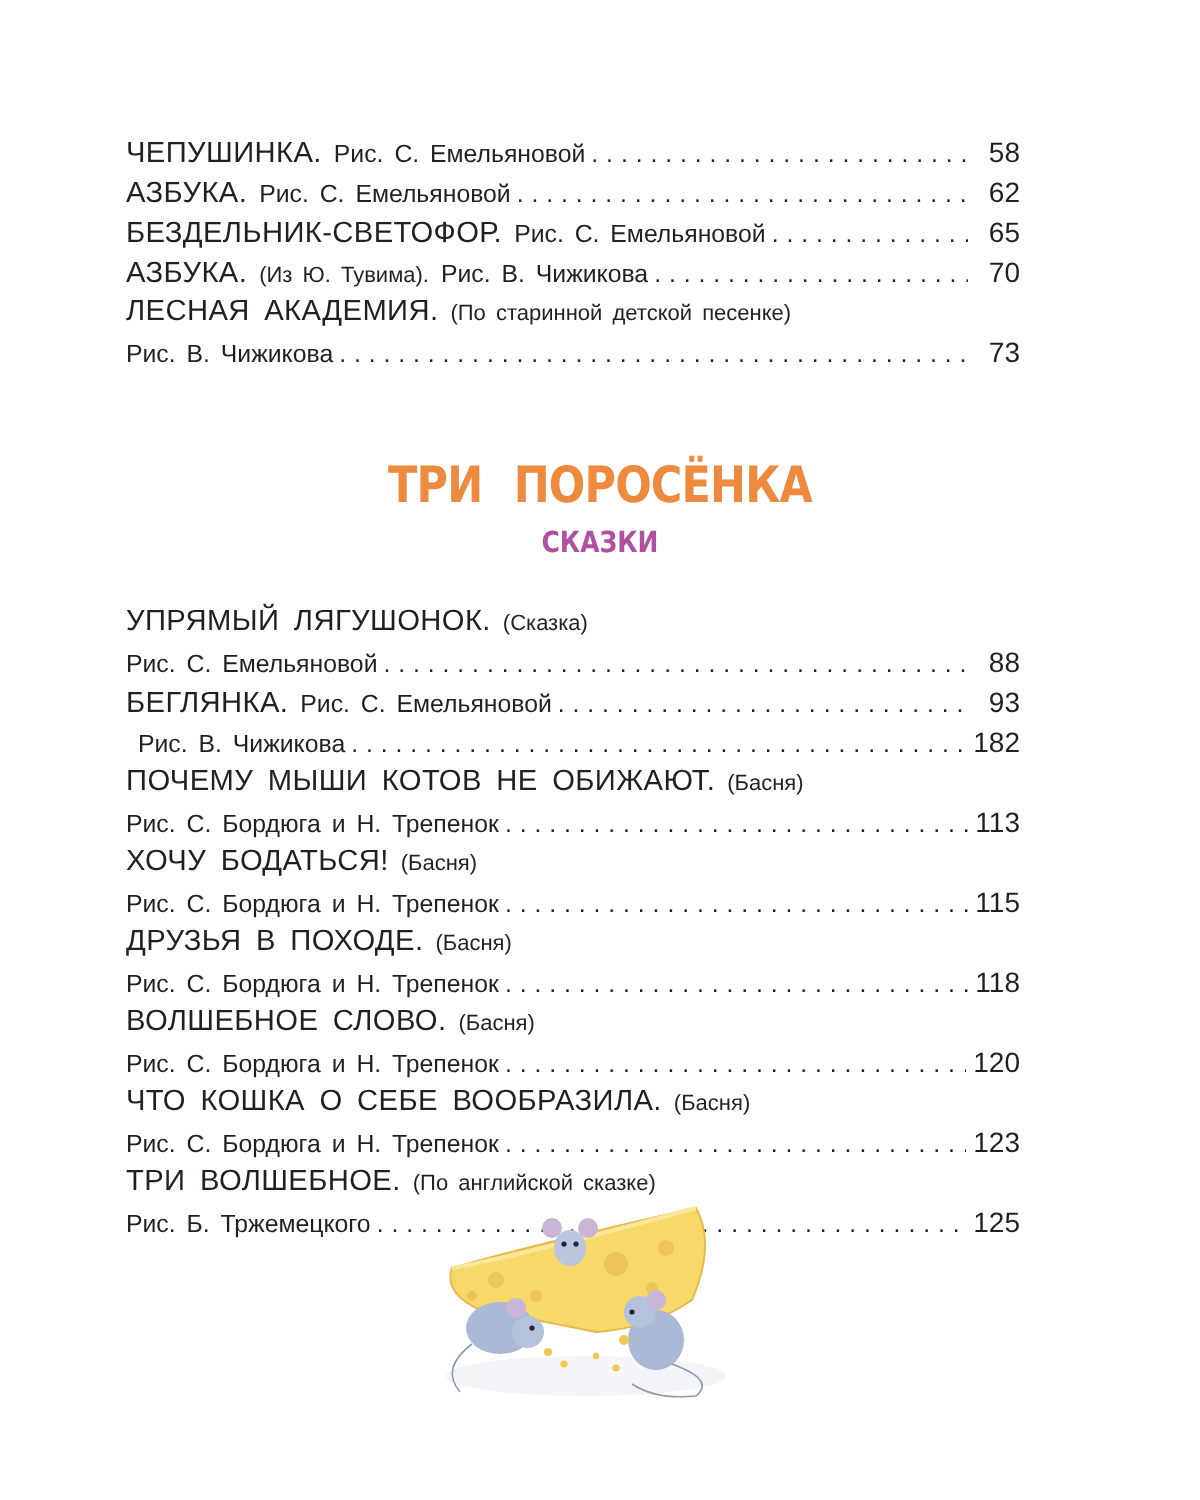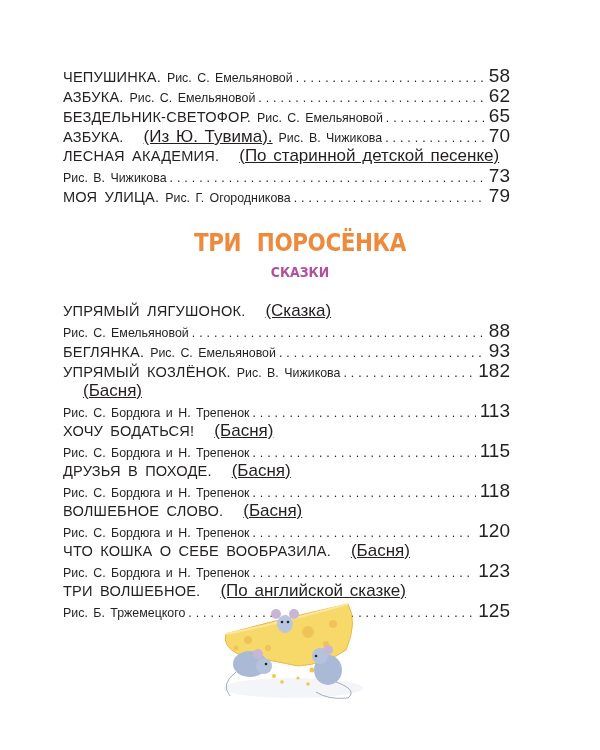--- a/index.html
+++ b/index.html
@@ -1,26 +1,26 @@
 <!DOCTYPE html>
 <html><head>
 <meta charset="utf-8">
 <style>
   html, body { margin: 0; padding: 0; background: #ffffff; }
   body { width: 600px; height: 750px; position: relative; overflow: hidden;
          font-family: "Liberation Sans", sans-serif; color: #231f20; }
   .toc { position: absolute; left: 63px; width: 447px; }
   .row { height: 20px; line-height: 20px; font-size: 14.6px; display: flex; align-items: baseline; white-space: nowrap; }
   .title { letter-spacing: 0.2px; word-spacing: 3px; }
-  .note { font-size: 17px; margin-left: 20px; word-spacing: 2px; text-decoration: underline; }
+  .note { font-size: 11px; margin-left: 6px; word-spacing: 2px; }
   .ill { font-size: 12.4px; word-spacing: 2px; margin-left: 6px; }
   .ill.first { margin-left: 0; }
   .leader { flex: 1; overflow: hidden; font-size: 12.4px; margin: 0 4px 0 3px; letter-spacing: 3.1px; color: #231f20; }
   .leader::before { content: ". . . . . . . . . . . . . . . . . . . . . . . . . . . . . . . . . . . . . . . . . . . . . . . . . . . . . . . . . . . . . . . . . . . . . . . . . . . . . . . . . . . ."; letter-spacing: 0; word-spacing: 0.5px; }
-  .page { font-size: 19px; min-width: 22px; text-align: right; }
+  .page { font-size: 14px; min-width: 22px; text-align: right; }
   #sec1 { top: 66px; }
   #sec2 { top: 301px; }
   .heading { position: absolute; left: 0; width: 600px; text-align: center; }
   .h-title { top: 228px; font-family: "DejaVu Sans", sans-serif; font-weight: bold; font-size: 25px;
              color: #ee8a3e; letter-spacing: -0.5px; word-spacing: 10px; transform: scaleX(0.86); }
   .h-sub { top: 264px; font-family: "DejaVu Sans", sans-serif; font-weight: bold; font-size: 14.5px;
            color: #b14fa1; letter-spacing: 0px; transform: scaleX(0.86); }
   .illustration { position: absolute; left: 208px; top: 592px; width: 160px; height: 110px; }
 </style>
 </head>
@@ -54,26 +54,20 @@
     </div>
     <div class="row">
       <span class="title">ЛЕСНАЯ АКАДЕМИЯ.</span>
       <span class="note">(По старинной детской песенке)</span>
     </div>
     <div class="row">
       <span class="ill first">Рис. В. Чижикова</span>
       <span class="leader"></span>
       <span class="page">73</span>
     </div>
-    <div class="row">
-      <span class="title">МОЯ УЛИЦА.</span>
-      <span class="ill">Рис. Г. Огородникова</span>
-      <span class="leader"></span>
-      <span class="page">79</span>
-    </div>
   </div>
 
 <div class="heading h-title">ТРИ ПОРОСЁНКА</div>
 <div class="heading h-sub">СКАЗКИ</div>
 
 <div class="toc" id="sec2">
     <div class="row">
       <span class="title">УПРЯМЫЙ ЛЯГУШОНОК.</span>
       <span class="note">(Сказка)</span>
     </div>
@@ -82,26 +76,26 @@
       <span class="leader"></span>
       <span class="page">88</span>
     </div>
     <div class="row">
       <span class="title">БЕГЛЯНКА.</span>
       <span class="ill">Рис. С. Емельяновой</span>
       <span class="leader"></span>
       <span class="page">93</span>
     </div>
     <div class="row">
-      <span class="title">УПРЯМЫЙ КОЗЛЁНОК.</span>
       <span class="ill">Рис. В. Чижикова</span>
       <span class="leader"></span>
       <span class="page">182</span>
     </div>
     <div class="row">
+      <span class="title">ПОЧЕМУ МЫШИ КОТОВ НЕ ОБИЖАЮТ.</span>
       <span class="note">(Басня)</span>
     </div>
     <div class="row">
       <span class="ill first">Рис. С. Бордюга и Н. Трепенок</span>
       <span class="leader"></span>
       <span class="page">113</span>
     </div>
     <div class="row">
       <span class="title">ХОЧУ БОДАТЬСЯ!</span>
       <span class="note">(Басня)</span>

